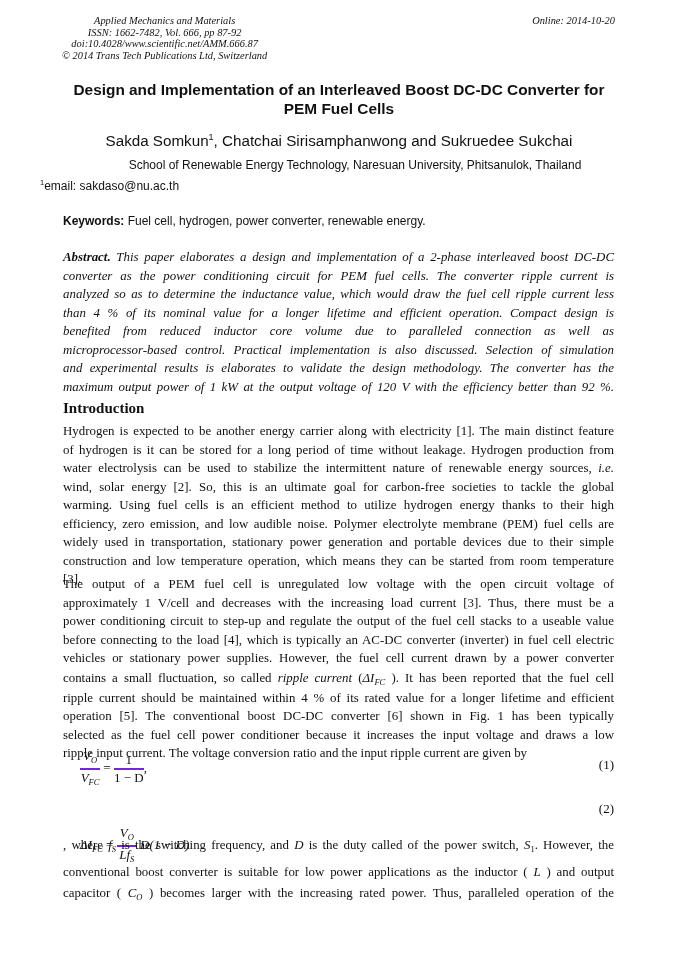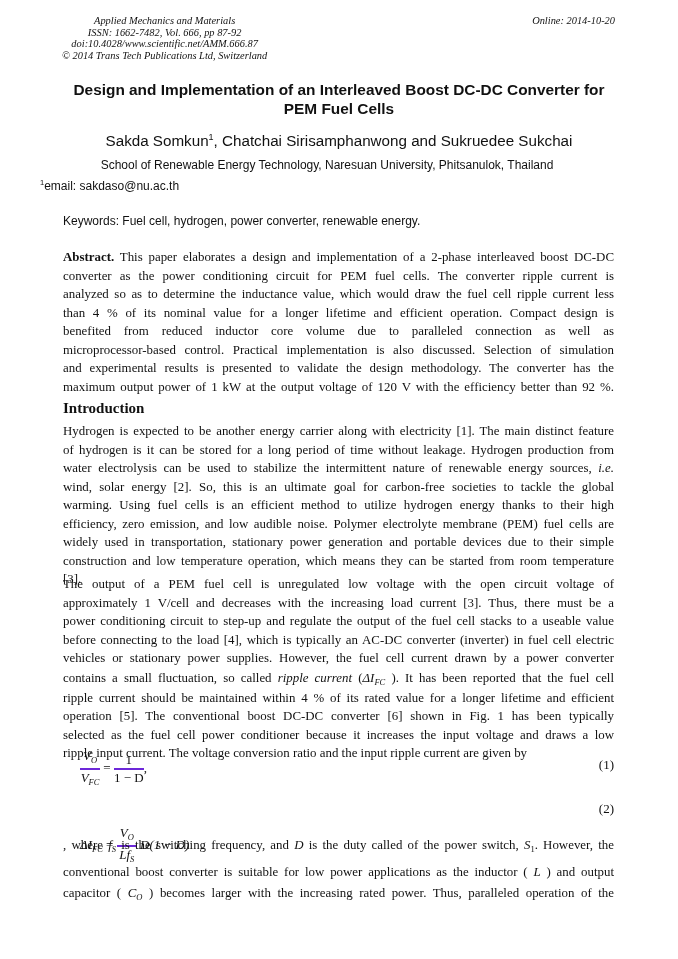--- a/index.html
+++ b/index.html
@@ -7,32 +7,32 @@
   .serif { font-family: "Liberation Serif", "DejaVu Serif", serif; }
   .sans { font-family: "Liberation Sans", "DejaVu Sans", sans-serif; }
 
   .header-left { position: absolute; left: 62px; top: 15px; font-size: 10.4px; line-height: 11.6px; font-style: italic; }
   .header-left div { white-space: nowrap; text-align: center; }
   .header-right { position: absolute; right: 63px; top: 15px; font-size: 10.4px; font-style: italic; }
 
   .title { position: absolute; left: 40px; width: 598px; top: 80px; text-align: center; font-weight: bold; font-size: 15.4px; line-height: 19px; }
   .authors { position: absolute; left: 40px; width: 598px; top: 132px; text-align: center; font-size: 15.2px; }
   .authors sup { font-size: 9px; }
-  .affil { position: absolute; left: 28px; width: 598px; top: 158px; text-align: center; font-size: 12px; }
+  .affil { position: absolute; left: 56px; width: 598px; top: 158px; text-align: center; font-size: 12px; }
   .email { position: absolute; left: 40px; width: 598px; top: 178px; text-align: left; font-size: 12px; }
   .email sup { font-size: 7.5px; }
 
   .keywords { position: absolute; left: 63px; top: 214px; font-size: 12px; }
-  .keywords b { font-weight: normal; }
+  .keywords b { font-weight: bold; }
 
   .body-block { position: absolute; left: 63px; width: 551px; font-size: 12.9px; line-height: 18.5px; text-align: justify; }
   .body-block .line { display: block; text-align: justify; text-align-last: justify; white-space: nowrap; height: 18.5px; }
   .body-block .line.last { text-align-last: left; }
 
-  .abstract { top: 248px; }
+  .abstract { top: 248px; font-style: italic; }
   .abstract b { font-weight: bold; }
   .intro-heading { position: absolute; left: 63px; top: 400px; font-size: 15px; font-weight: bold; }
   .intro-p1 { top: 422px; }
   .intro-p2 { top: 575px; }
 
   .eq { position: absolute; font-size: 13px; }
   .frac { display: inline-block; vertical-align: middle; text-align: center; }
   .frac .num { display: block; border-bottom: 2px solid #6d28d9; padding: 0 3px; line-height: 16px; }
   .frac .den { display: block; line-height: 16px; }
   .eq-num { position: absolute; right: 64px; font-size: 13px; }
@@ -69,21 +69,21 @@
   <b>Keywords:</b><span> Fuel cell, hydrogen, power converter, renewable energy.</span>
 </div>
 
 <div class="body-block abstract">
   <span class="line"><b>Abstract.</b><span> This paper elaborates a design and implementation of a 2-phase interleaved boost DC-DC</span></span>
   <span class="line">converter as the power conditioning circuit for PEM fuel cells. The converter ripple current is</span>
   <span class="line">analyzed so as to determine the inductance value, which would draw the fuel cell ripple current less</span>
   <span class="line">than 4 % of its nominal value for a longer lifetime and efficient operation. Compact design is</span>
   <span class="line">benefited from reduced inductor core volume due to paralleled connection as well as</span>
   <span class="line">microprocessor-based control.  Practical implementation is also discussed. Selection of simulation</span>
-  <span class="line">and experimental results is presented to validate the design methodology. The converter has the</span>
+  <span class="line">and experimental results is elaborates to validate the design methodology. The converter has the</span>
   <span class="line">maximum output power of 1 kW at the output voltage of 120 V with the efficiency better than 92 %.</span>
 </div>
 
 <div class="intro-heading">Introduction</div>
 
 <div class="body-block intro-p1">
   <span class="line">Hydrogen is expected to be another energy carrier along with electricity [1]. The main distinct feature</span>
   <span class="line">of hydrogen is it can be stored for a long period of time without leakage. Hydrogen production from</span>
   <span class="line"><span>water electrolysis can be used to stabilize the intermittent nature of renewable energy sources, </span><i>i.e.</i></span>
   <span class="line">wind, solar energy [2]. So, this is an ultimate goal for carbon-free societies to tackle the global</span>

